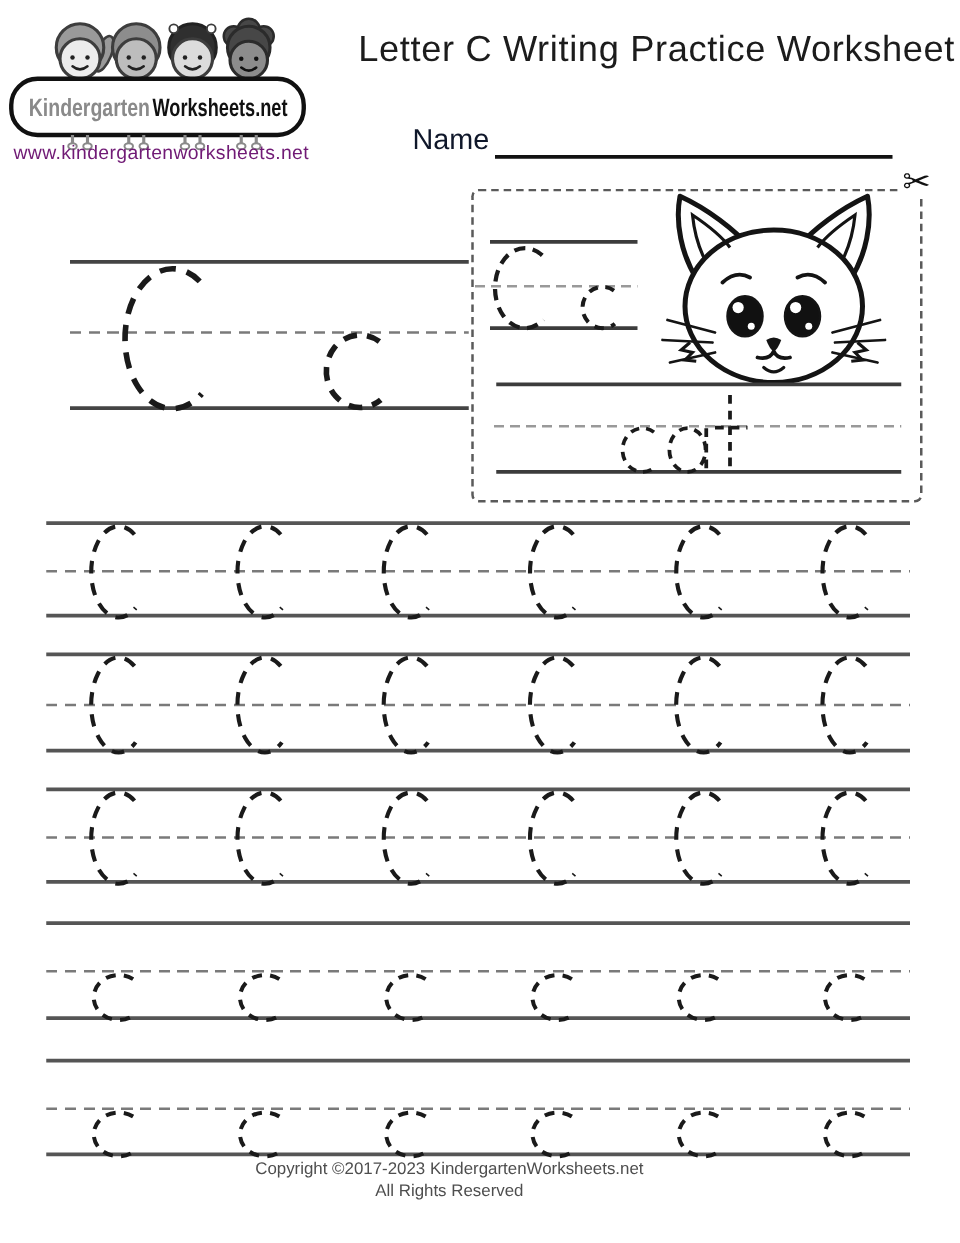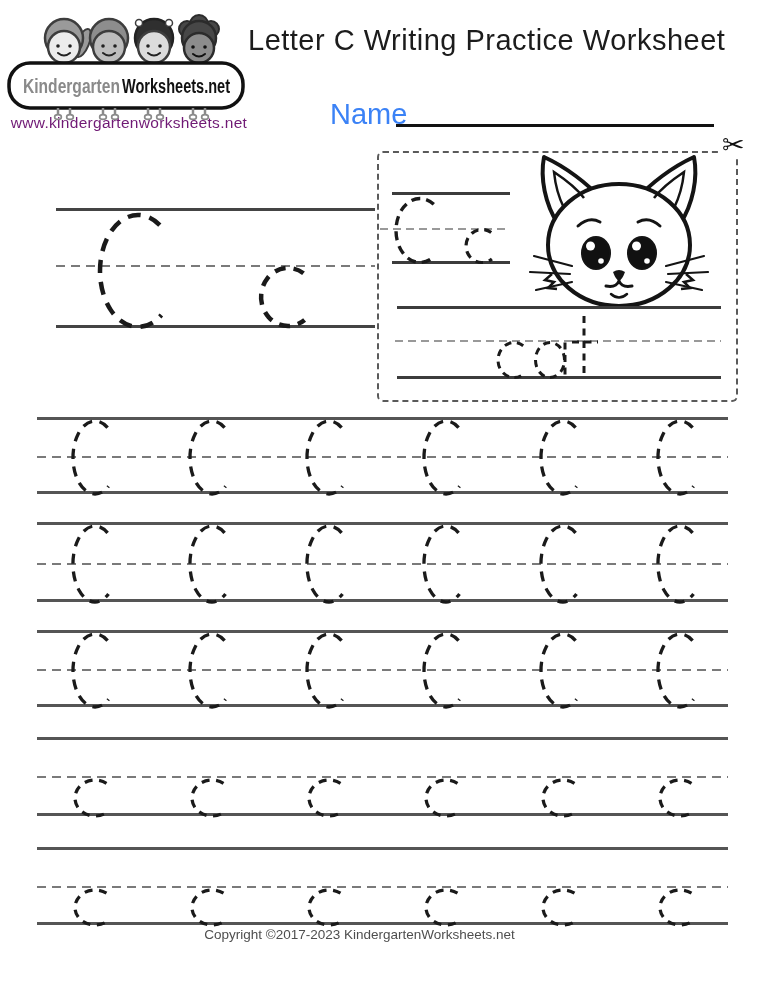--- a/index.html
+++ b/index.html
@@ -1,24 +1,24 @@
 <!DOCTYPE html>
 <html><head>
 <meta charset="utf-8">
 <style>
   html,body{margin:0;padding:0;background:#fff;}
   #page{position:relative;width:768px;height:994px;background:#ffffff;overflow:hidden;
         font-family:"Liberation Sans",sans-serif;color:#1a1a1a;}
   .abs{position:absolute;}
   
-  #title{left:248px;top:24px;width:516px;text-align:left;font-size:29px;
+  #title{left:248px;top:24px;width:516px;text-align:right;font-size:29px;
          letter-spacing:.5px;color:#1c1c1c;}
   #url-text{left:4px;top:114px;width:250px;text-align:center;font-size:15.5px;
             color:#701a75;letter-spacing:.3px;}
-  #name-label{left:330px;top:98px;font-size:29px;color:#3b82f6;}
+  #name-label{left:330px;top:98px;font-size:23px;color:#0f172a;}
   #name-line{left:396px;top:124px;width:318px;height:0;border-bottom:3px solid #121212;}
   
   .solid-line{position:absolute;height:3px;background:#555;}
   .dashed-line{position:absolute;height:2px;
       background:repeating-linear-gradient(90deg,#7a7a7a 0 9px,transparent 9px 15px);}
   .thin-solid{position:absolute;height:2.5px;background:#3c3c3c;}
   .thin-dashed{position:absolute;height:2px;
       background:repeating-linear-gradient(90deg,#999 0 8px,transparent 8px 13px);}
   
   #card{left:377px;top:151px;width:357px;height:247px;border:2px dashed #5a5a5a;
@@ -214,14 +214,15 @@
           <path d="M 303.5 46.2 A 20 17.5 0 1 0 304.3 74.3" fill="none" stroke="#1a1a1a" stroke-width="3.2" stroke-dasharray="8 6.5"></path>
           <path d="M 420.5 46.2 A 20 17.5 0 1 0 421.3 74.3" fill="none" stroke="#1a1a1a" stroke-width="3.2" stroke-dasharray="8 6.5"></path>
           <path d="M 537.5 46.2 A 20 17.5 0 1 0 538.3 74.3" fill="none" stroke="#1a1a1a" stroke-width="3.2" stroke-dasharray="8 6.5"></path>
           <path d="M 654.5 46.2 A 20 17.5 0 1 0 655.3 74.3" fill="none" stroke="#1a1a1a" stroke-width="3.2" stroke-dasharray="8 6.5"></path>
         </svg>
       </div>
     </div>
 
   <div class="abs" id="footer">
     <div>Copyright ©2017-2023 KindergartenWorksheets.net</div>
+    <div>All Rights Reserved</div>
   </div>
 </div>
 
 </body></html>

